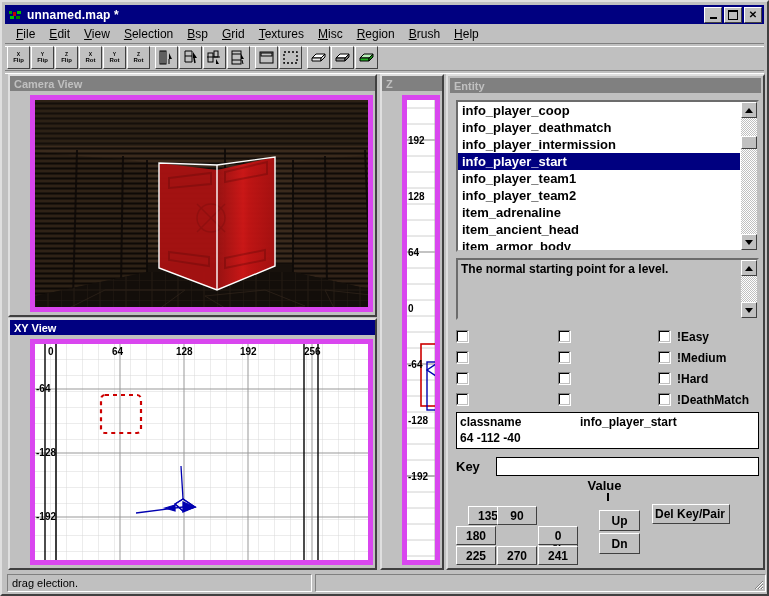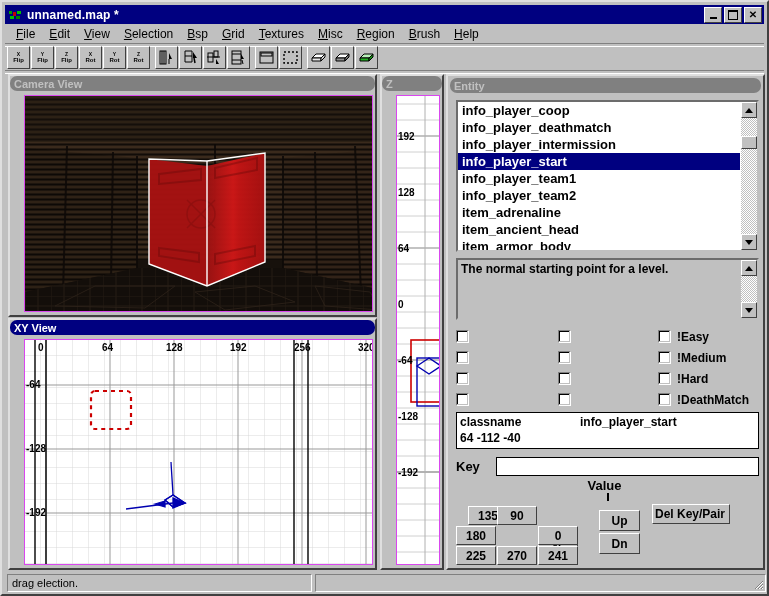--- a/index.html
+++ b/index.html
@@ -40,25 +40,25 @@
         border-right:1px solid #404040;border-bottom:1px solid #404040;
         position:relative;box-sizing:border-box;display:flex;align-items:center;justify-content:center;}
   .tbtn .lbl{font-size:6px;line-height:6px;font-weight:bold;text-align:center;color:#000;font-family:"Liberation Sans",sans-serif;}
   .tbtn .lbl .sup{display:block;font-size:5px;line-height:5px;}
   .tbgap{width:4px;}
 
   
   .pane{position:absolute;background:#c0c0c0;box-sizing:border-box;
         border-top:2px solid #dfdfdf;border-left:2px solid #dfdfdf;
         border-right:2px solid #404040;border-bottom:2px solid #404040;}
-  .pane-title{height:15px;font-weight:bold;font-size:11px;display:flex;align-items:center;padding-left:4px;box-sizing:border-box;border-radius:7px;}
+  .pane-title{height:15px;font-weight:bold;font-size:11px;display:flex;align-items:center;padding-left:4px;box-sizing:border-box;}
   .pane-title.active{background:#000080;color:#fff;}
   .pane-title.inactive{background:#808080;color:#c0c0c0;}
-  .pane-client{position:absolute;left:14px;right:2px;background:#fff;overflow:hidden;
-               border:1px solid #d946ef;box-sizing:border-box;}
+  .pane-client{position:absolute;left:20px;right:2px;background:#fff;overflow:hidden;
+               border:5px solid #d946ef;box-sizing:border-box;}
 
   
   #camera-pane{left:6px;top:72px;width:369px;height:243px;}
   #camera-client{top:19px;bottom:3px;background:#15100c;}
 
   
   #xy-pane{left:6px;top:316px;width:369px;height:252px;}
   #xy-client{top:19px;bottom:3px;background:#fff;}
 
   

